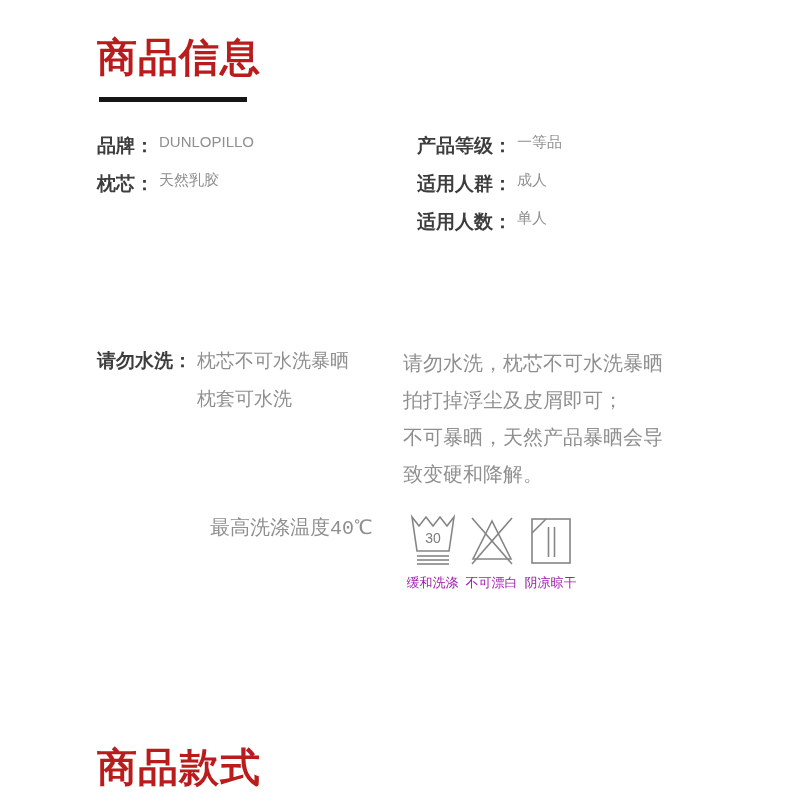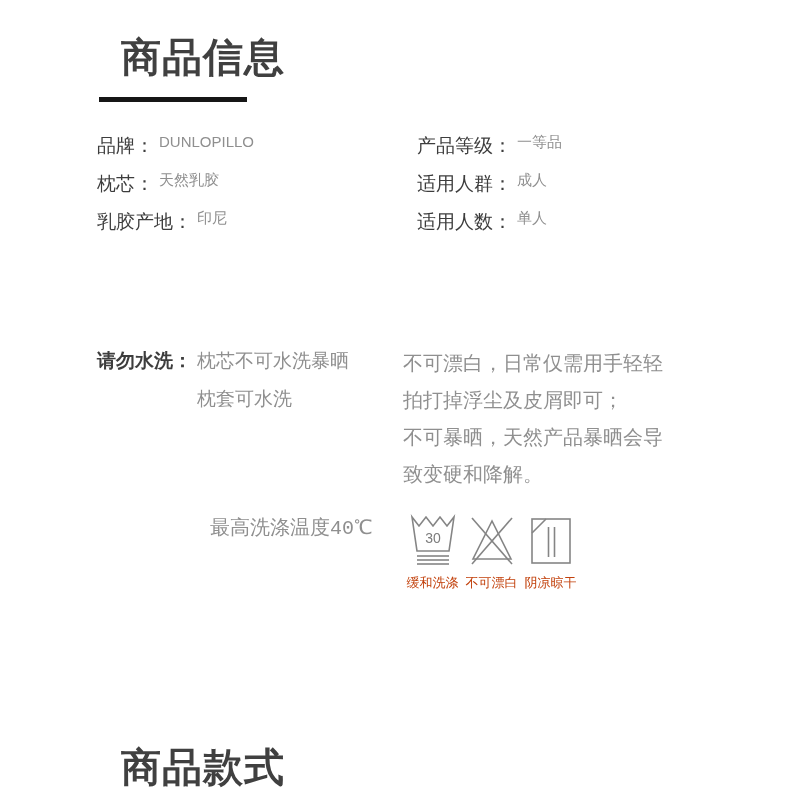--- a/index.html
+++ b/index.html
@@ -5,52 +5,52 @@
   * { margin: 0; padding: 0; box-sizing: border-box; }
   html, body { background: #ffffff; }
   body {
     font-family: "Liberation Sans", "DejaVu Sans", sans-serif;
     width: 800px; height: 800px; overflow: hidden; position: relative;
   }
   .page { position: relative; width: 800px; height: 800px; background: #ffffff; }
 
   .section-title {
     position: absolute; left: 97px;
-    font-size: 40px; font-weight: 700; color: #404040;
-    letter-spacing: 1px; white-space: nowrap; margin-left: 24px;
+    font-size: 40px; font-weight: 700; color: #b91c1c;
+    letter-spacing: 1px; white-space: nowrap;
   }
   .title-info { top: 30px; }
   .title-style { top: 740px; }
   .title-underline {
     position: absolute; left: 99px; top: 97px;
     width: 148px; height: 5px; background: #161616;
   }
 
   .spec-col { position: absolute; top: 133px; }
   .spec-col.left { left: 97px; }
   .spec-col.right { left: 417px; }
   .spec-row { height: 38px; display: flex; align-items: flex-start; white-space: nowrap; }
-  .spec-label { font-size: 19px; font-weight: 400; color: #3d3d3d; }
+  .spec-label { font-size: 19px; font-weight: 700; color: #3d3d3d; }
   .spec-value { font-size: 15px; color: #8f8f8f; margin-left: 5px; }
 
   .care-block { position: absolute; left: 97px; top: 349px; display: flex; white-space: nowrap; }
   .care-label { width: 100px; font-size: 19px; font-weight: 700; color: #3d3d3d; line-height: 24px; }
   .care-lines .care-line { font-size: 19px; color: #8f8f8f; line-height: 24px; margin-bottom: 14px; }
 
   .care-note { position: absolute; left: 403px; top: 345px; }
   .care-note .note-line { font-size: 20px; color: #8f8f8f; line-height: 37px; white-space: nowrap; }
 
   .wash-temp { position: absolute; left: 210px; top: 510px; font-family: Liberation Mono, monospace; }
   .wash-temp .temp-line { font-size: 20px; color: #8f8f8f; line-height: 37px; white-space: nowrap; }
 
   .wash-icons { position: absolute; left: 408px; top: 511px; display: flex; gap: 10px; }
   .wash-icon-item { width: 49px; display: flex; flex-direction: column; align-items: center; }
   .wash-icon-item svg { display: block; }
   .wash-icon-label {
-    margin-top: 5px; font-size: 13px; color: #c2410c;
+    margin-top: 5px; font-size: 13px; color: #a21caf;
     white-space: nowrap; letter-spacing: 0;
   }
   .icon-stroke { stroke: #858585; fill: none; stroke-width: 1.6; stroke-linejoin: miter; }
   .icon-num { font-size: 14px; fill: #7c7c7c; font-family: "Liberation Sans", sans-serif; }
 </style>
 </head>
 <body>
 
 <div class="page">
 
@@ -58,24 +58,20 @@
   <div class="title-underline"></div>
 
   <div class="spec-col left">
     <div class="spec-row">
       <span class="spec-label">品牌：</span>
       <span class="spec-value">DUNLOPILLO</span>
     </div>
     <div class="spec-row">
       <span class="spec-label">枕芯：</span>
       <span class="spec-value">天然乳胶</span>
-    </div>
-    <div class="spec-row">
-      <span class="spec-label">乳胶产地：</span>
-      <span class="spec-value">印尼</span>
     </div>
   </div>
 
   <div class="spec-col right">
     <div class="spec-row">
       <span class="spec-label">产品等级：</span>
       <span class="spec-value">一等品</span>
     </div>
     <div class="spec-row">
       <span class="spec-label">适用人群：</span>
@@ -89,21 +85,21 @@
 
   <div class="care-block">
     <div class="care-label">请勿水洗：</div>
     <div class="care-lines">
       <div class="care-line">枕芯不可水洗暴晒</div>
       <div class="care-line">枕套可水洗</div>
     </div>
   </div>
 
   <div class="care-note">
-    <div class="note-line">不可漂白，日常仅需用手轻轻</div>
+    <div class="note-line">请勿水洗，枕芯不可水洗暴晒</div>
     <div class="note-line">拍打掉浮尘及皮屑即可；</div>
     <div class="note-line">不可暴晒，天然产品暴晒会导</div>
     <div class="note-line">致变硬和降解。</div>
   </div>
 
   <div class="wash-temp">
     <div class="temp-line">最高洗涤温度40℃</div>
   </div>
 
   <div class="wash-icons">

